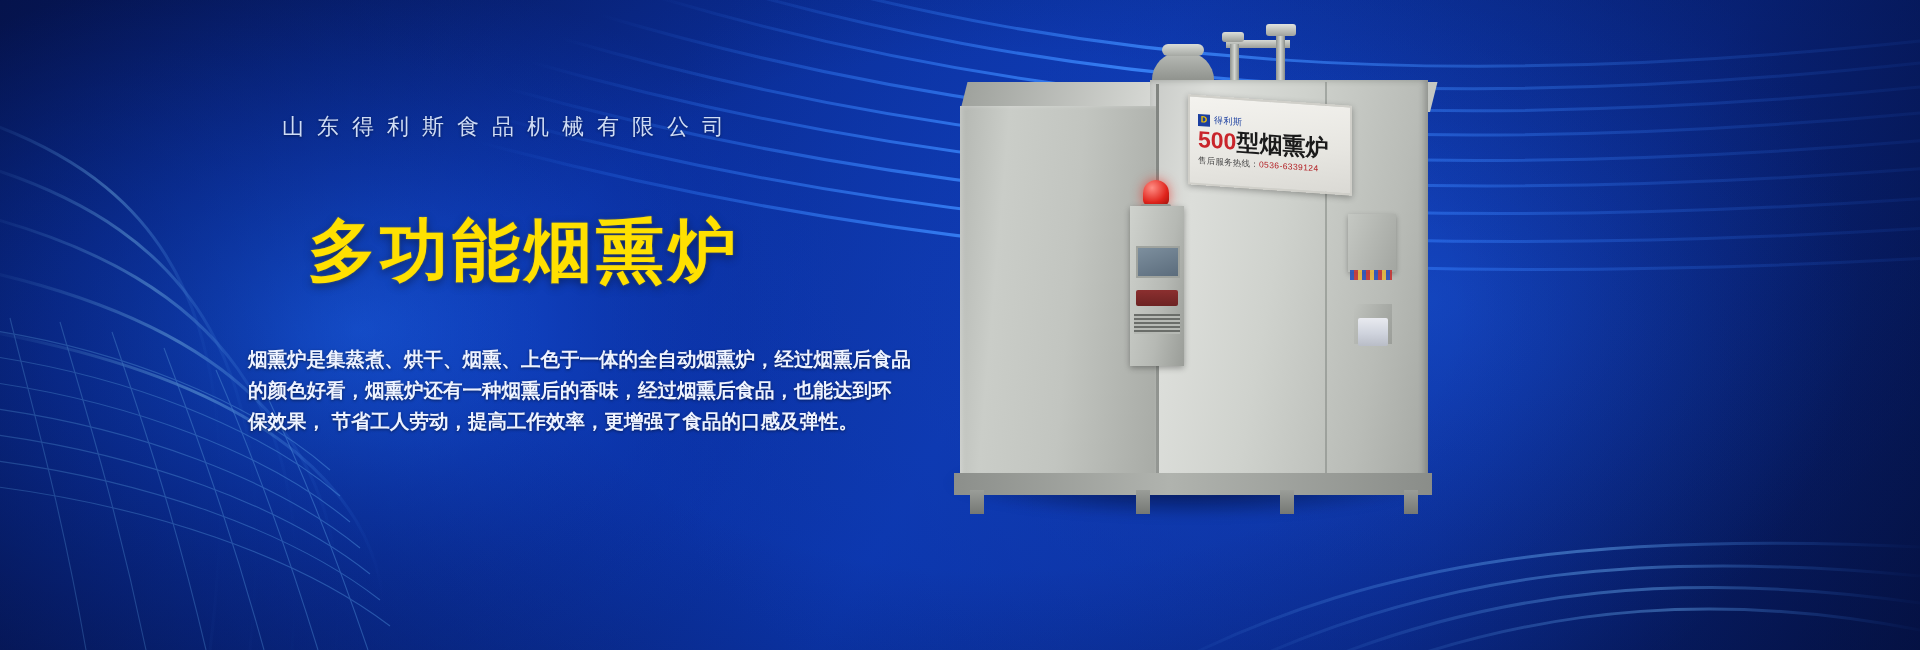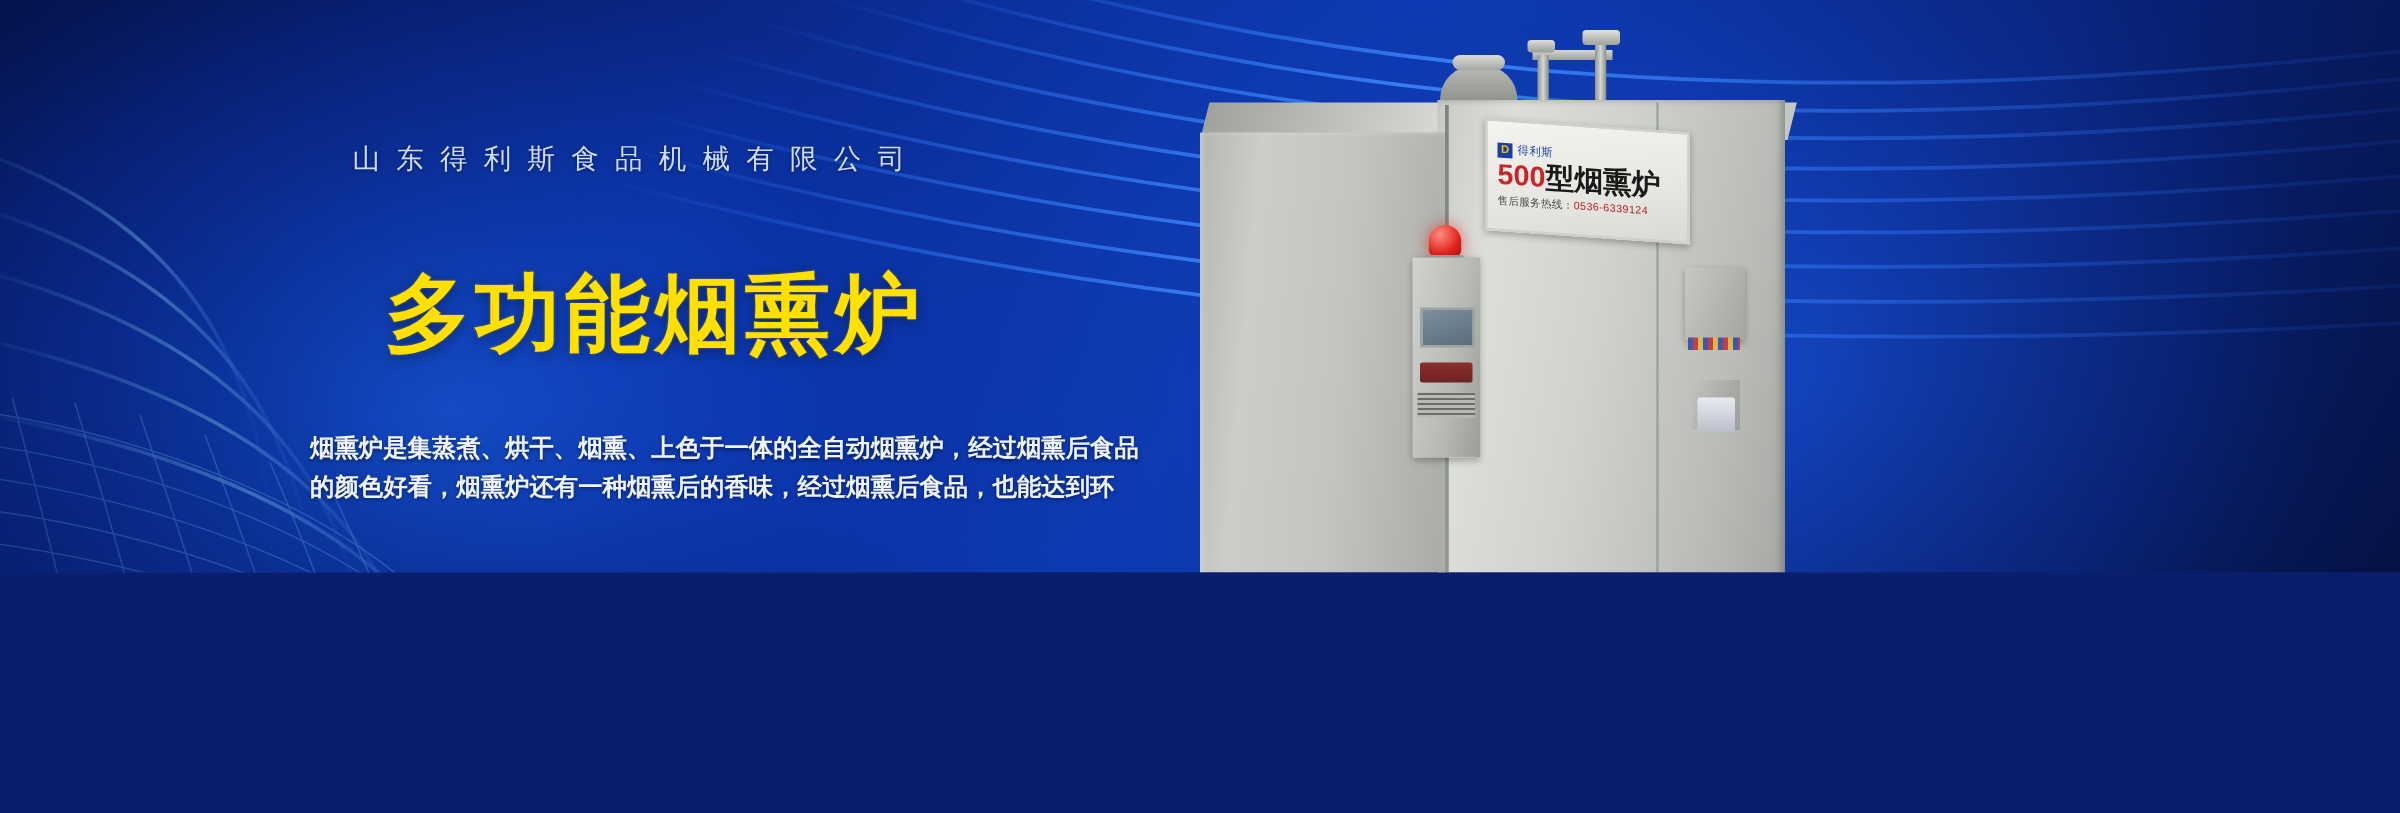--- a/index.html
+++ b/index.html
@@ -1,19 +1,19 @@
 <!DOCTYPE html>
 <html><head>
 <meta charset="utf-8">
 <style>
   html,body{margin:0;padding:0;background:#0a1f6b;}
   body{font-family:"Liberation Sans","DejaVu Sans",sans-serif;}
 
   .banner{
-    position:relative;width:1920px;height:458px;overflow:hidden;
+    position:relative;width:1920px;height:650px;overflow:hidden;
     background:
       radial-gradient(ellipse 780px 520px at 300px 340px, #0d49d8 0%, #0b37b4 32%, rgba(11,45,150,0) 72%),
       radial-gradient(ellipse 900px 700px at 1230px 300px, #123fb8 0%, rgba(12,45,160,0) 70%),
       linear-gradient(120deg,#071a63 0%,#0a2a8e 28%,#0b36ad 52%,#0a2b92 76%,#06164f 100%);
   }
 
   
   .bg-svg{position:absolute;inset:0;width:1920px;height:650px;}
   .vignette{
     position:absolute;inset:0;pointer-events:none;
@@ -253,20 +253,21 @@
   <div class="copy">
 
     <div class="company">山东得利斯食品机械有限公司</div>
 
     <h1 class="headline">多功能烟熏炉</h1>
 
 
     <p class="para">
       <span class="para-line">烟熏炉是集蒸煮、烘干、烟熏、上色于一体的全自动烟熏炉，经过烟熏后食品</span>
       <span class="para-line">的颜色好看，烟熏炉还有一种烟熏后的香味，经过烟熏后食品，也能达到环</span>
+      <span class="para-line">保效果， 节省工人劳动，提高工作效率，更增强了食品的口感及弹性。</span>
     </p>
   </div>
 
   <div class="machine">
     <div class="cab-shadow"></div>
 
     <div class="stack"></div>
     <div class="stack-cap"></div>
     <div class="pipe-horiz"></div>
     <div class="pipe-vert"></div>

